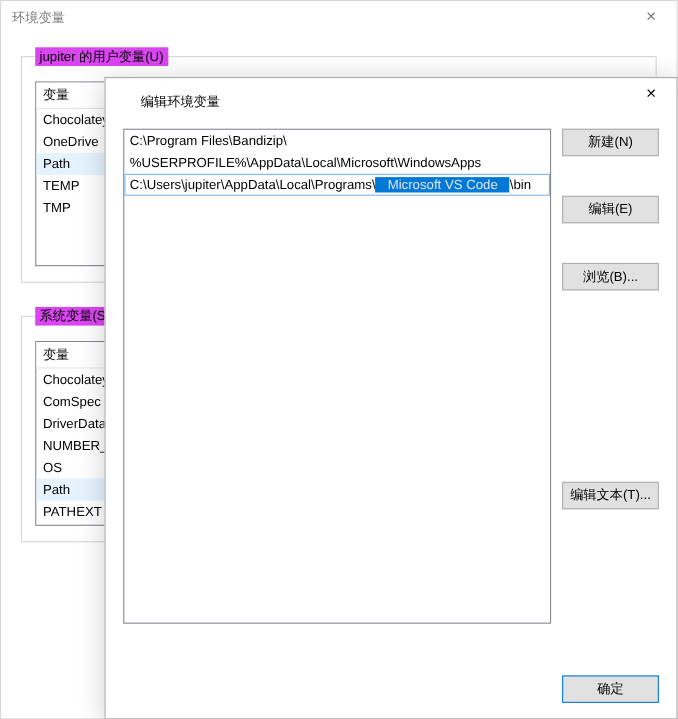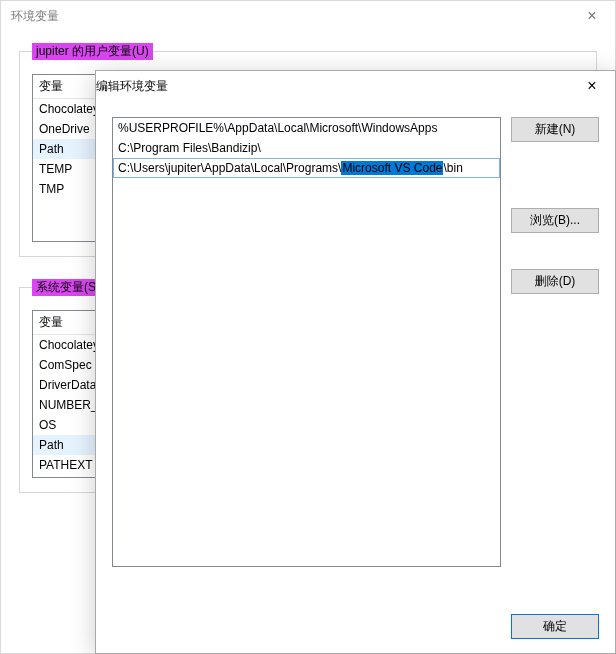--- a/index.html
+++ b/index.html
@@ -73,23 +73,24 @@
   
   .win-front {
     position: absolute; left: 95px; top: 70px;
     width: 521px; height: 584px;
     border: 1px solid #a9a9a9;
     background: #fff;
     box-shadow: 0 4px 24px rgba(0,0,0,0.20);
   }
   .titlebar-front {
     height: 30px;
-    display: flex; align-items: center;
+    display: flex; align-items: flex-end;
     font-size: 12px;
     color: #000;
+    margin-left: 32px;
   }
   .titlebar-front .close {
     margin-left: auto;
     width: 46px; height: 30px;
     display: flex; align-items: center; justify-content: center;
     font-size: 16px; color: #000;
     cursor: pointer;
   }
 
   .front-body {
@@ -109,22 +110,22 @@
     font-size: 12px;
     white-space: nowrap;
   }
   .path-list .row.sel {
     border: 1px solid #7eb4ea;
     background: #fff;
     padding: 2px 4px;
   }
   .path-list .row .hl {
     background: #0078d7;
-    color: #000000;
-    padding: 0 1px;
+    color: #e5e5e5;
+    padding: 0 11px;
   }
 
   .btn-col {
     width: 88px;
     display: flex;
     flex-direction: column;
     gap: 6px;
   }
   .btn-col .spacer { height: 24px; }
 
@@ -189,32 +190,33 @@
 </div>
 
 <div class="win-front">
   <div class="titlebar-front">
     <span>编辑环境变量</span>
     <div class="close">×</div>
   </div>
   <div class="front-body">
     <div class="path-list" id="path-list">
 
-    <div class="row">%USERPROFILE%\AppData\Local\Microsoft\WindowsApps</div>
-        <div class="row">C:\Program Files\Bandizip\</div>
+    <div class="row">C:\Program Files\Bandizip\</div>
+        <div class="row">%USERPROFILE%\AppData\Local\Microsoft\WindowsApps</div>
         <div class="row sel"><span>C:\Users\jupiter\AppData\Local\Programs\</span><span class="hl">Microsoft VS Code</span><span>\bin</span></div>
       </div>
     <div class="btn-col">
       <button class="wbtn">新建(N)</button>
       <div class="spacer"></div>
+      <button class="wbtn">编辑(E)</button>
       <div class="spacer"></div>
       <button class="wbtn">浏览(B)...</button>
       <div class="spacer"></div>
-      <button class="wbtn">删除(D)</button>
       <div style="height:48px"></div>
       <div class="spacer"></div>
       <div style="height:48px"></div>
+      <button class="wbtn">编辑文本(T)...</button>
     </div>
   </div>
   <div class="front-footer">
     <button class="wbtn default">确定</button>
   </div>
 </div>
 
 </body></html>

